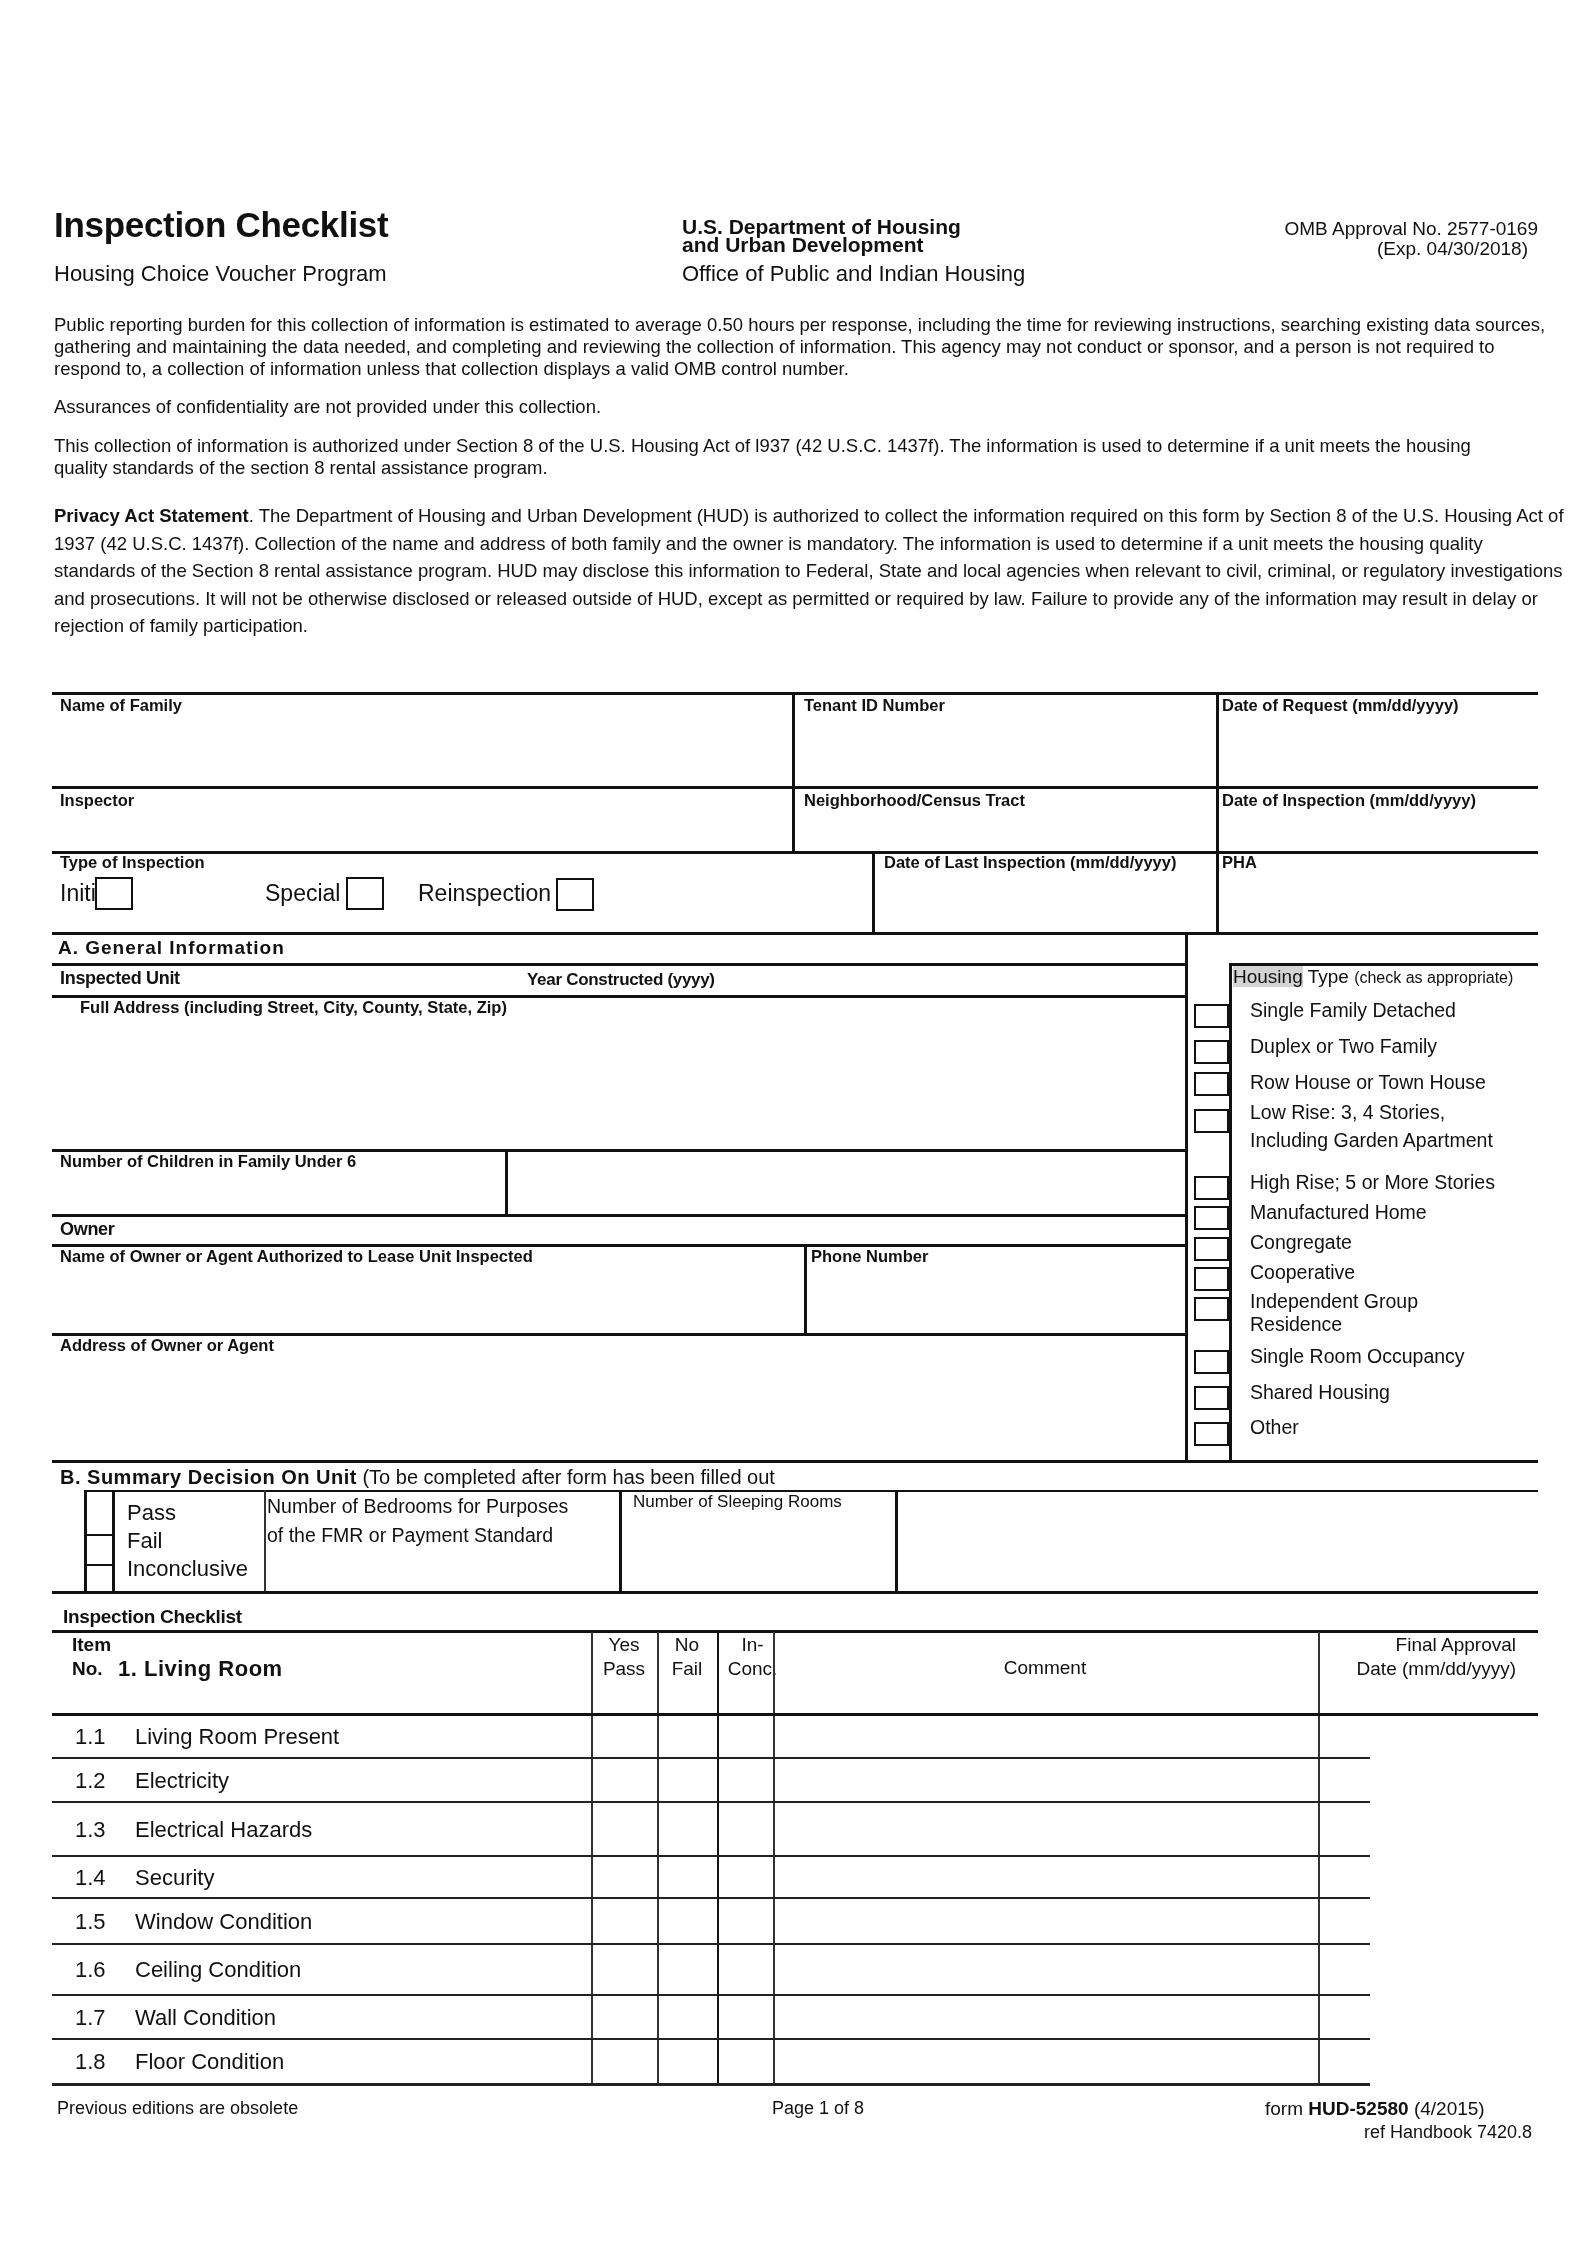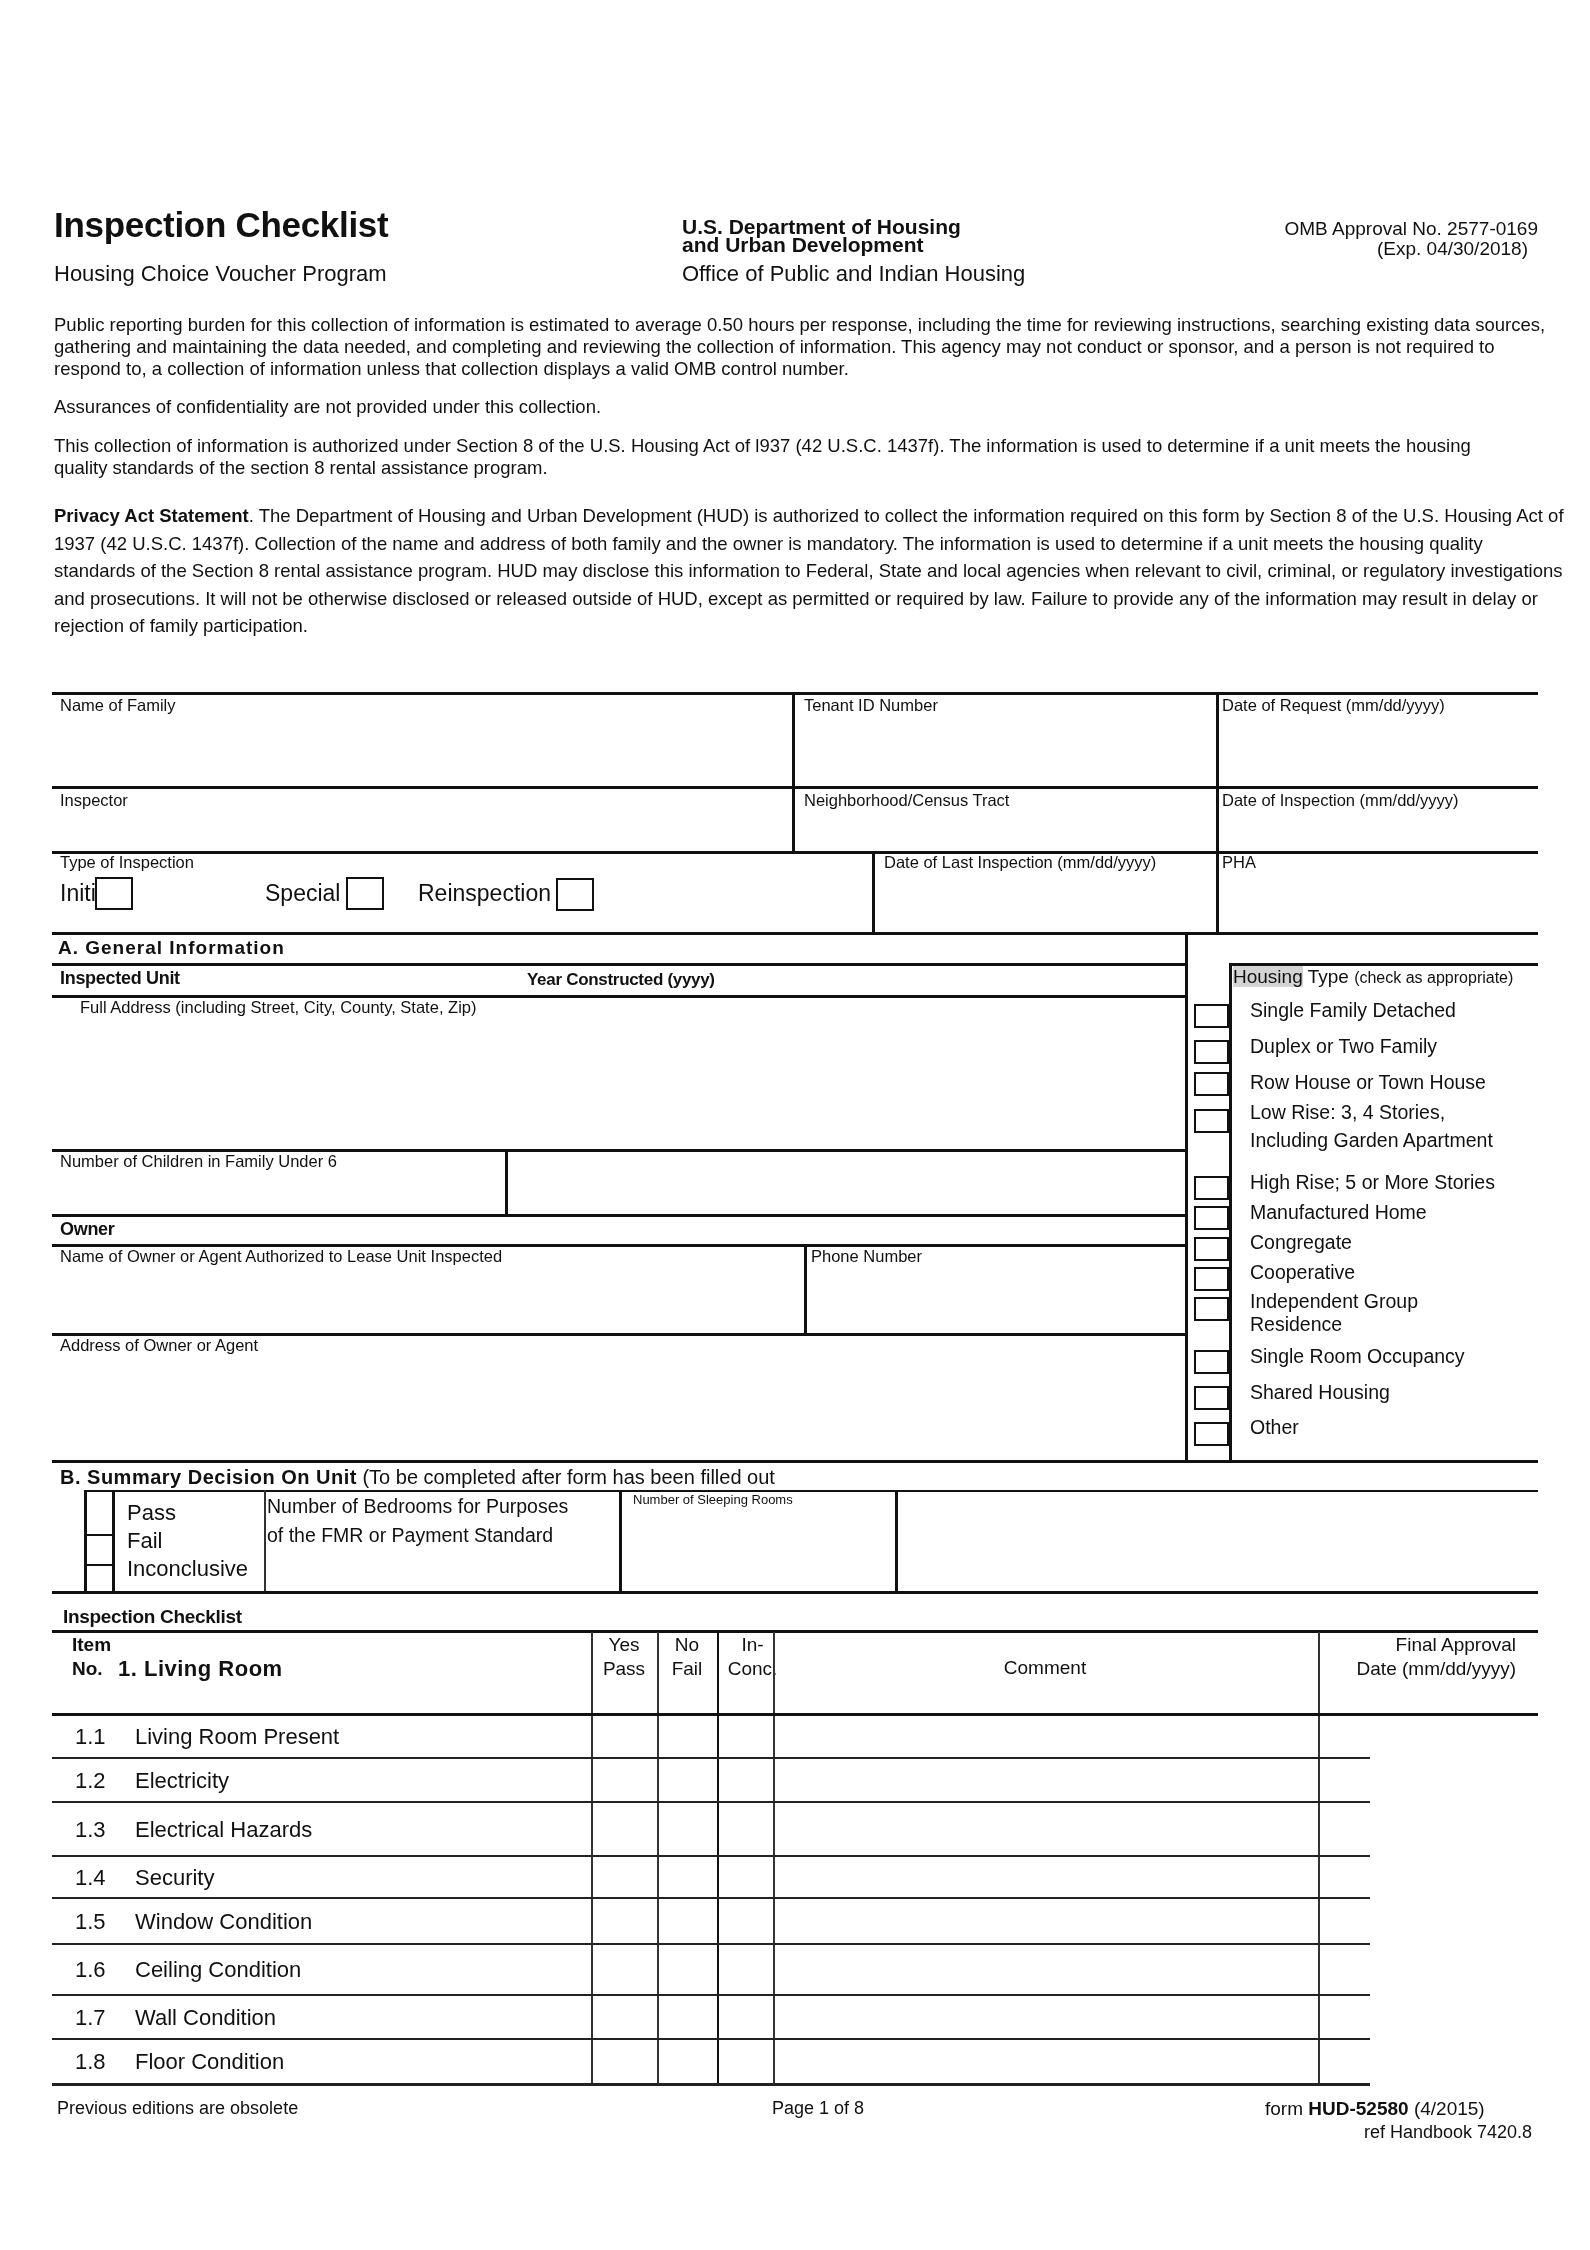--- a/index.html
+++ b/index.html
@@ -9,21 +9,21 @@
   .hdr-sub { left: 54px; top: 261px; font-size: 22px; }
   .dept { left: 682px; top: 218px; font-size: 21px; font-weight: bold; line-height: 18px; }
   .office { left: 682px; top: 261px; font-size: 22px; }
   .omb { left: 1258px; top: 219px; font-size: 19px; text-align: right; line-height: 20px; width: 280px; }
   .para { left: 54px; font-size: 18.5px; line-height: 22px; width: 1500px; }
   .para b { font-weight: bold; }
   .hl { position: absolute; background: #111; height: 3px; }
   .hlt { position: absolute; background: #111; height: 2px; }
   .vl { position: absolute; background: #111; width: 2.5px; }
   .vlt { position: absolute; background: #333; width: 1.5px; }
-  .lbl { position: absolute; font-size: 16.5px; }
+  .lbl { position: absolute; font-size: 16.5px; font-weight: bold; }
   .sec { position: absolute; font-size: 19px; font-weight: bold; letter-spacing: 1px; }
   .bold17 { position: absolute; font-size: 18px; font-weight: bold; letter-spacing: -0.3px; }
   .cb { position: absolute; width: 31px; height: 20px; border: 2.5px solid #111; background: #fff; cursor: pointer; }
   .cb-lg { position: absolute; width: 34px; height: 29px; border: 2.5px solid #111; background: #fff; cursor: pointer; }
   .ht-item { position: absolute; font-size: 19.5px; left: 1250px; line-height: 24px; }
   .insp-opt { position: absolute; font-size: 23px; top: 880px; }
   .field { position: absolute; background: transparent; }
   .row-no { position: absolute; left: 75px; font-size: 22px; }
   .row-lbl { position: absolute; left: 135px; font-size: 22px; }
   .th { position: absolute; font-size: 19px; font-weight: normal; text-align: center; line-height: 24px; }
@@ -170,21 +170,21 @@
 </div>
 <div class="vlt" style="left:264px; top:1490px; height:102px;"></div>
 <div class="field" style="left:266px; top:1492px; width:352px; height:98px;">
   <div class="abs" style="left:1px; top:0px; font-size:19.5px; line-height:29px;">
     <div>Number of Bedrooms for Purposes</div>
     <div>of the FMR or Payment Standard</div>
   </div>
 </div>
 <div class="vl" style="left:619px; top:1490px; height:102px;"></div>
 <div class="field" style="left:623px; top:1492px; width:270px; height:98px;">
-  <div class="abs" style="left:10px; top:0px; font-size:13px;">Number of Sleeping Rooms</div>
+  <div class="abs" style="left:10px; top:0px; font-size:17px;">Number of Sleeping Rooms</div>
 </div>
 <div class="vl" style="left:895px; top:1490px; height:102px;"></div>
 <div class="field" style="left:899px; top:1492px; width:638px; height:98px;"></div>
 <div class="hl" style="left:52px; top:1591px; width:1486px;"></div>
 
 <div class="bold17" style="left:63px; top:1606px; font-size:19px;">Inspection Checklist</div>
 <div class="hl" style="left:52px; top:1630px; width:1486px;"></div>
 <div class="abs" style="left:72px; top:1633px; font-size:19px; font-weight:bold; line-height:24px;">
   <div>Item</div>
   <div>No.</div>

